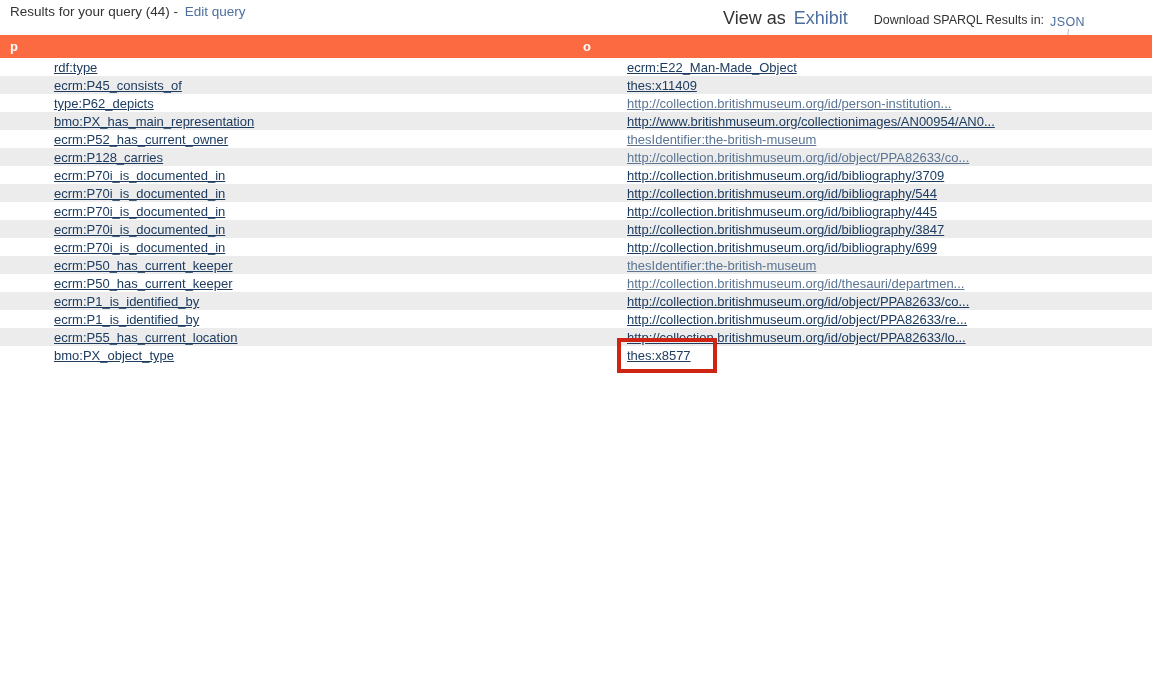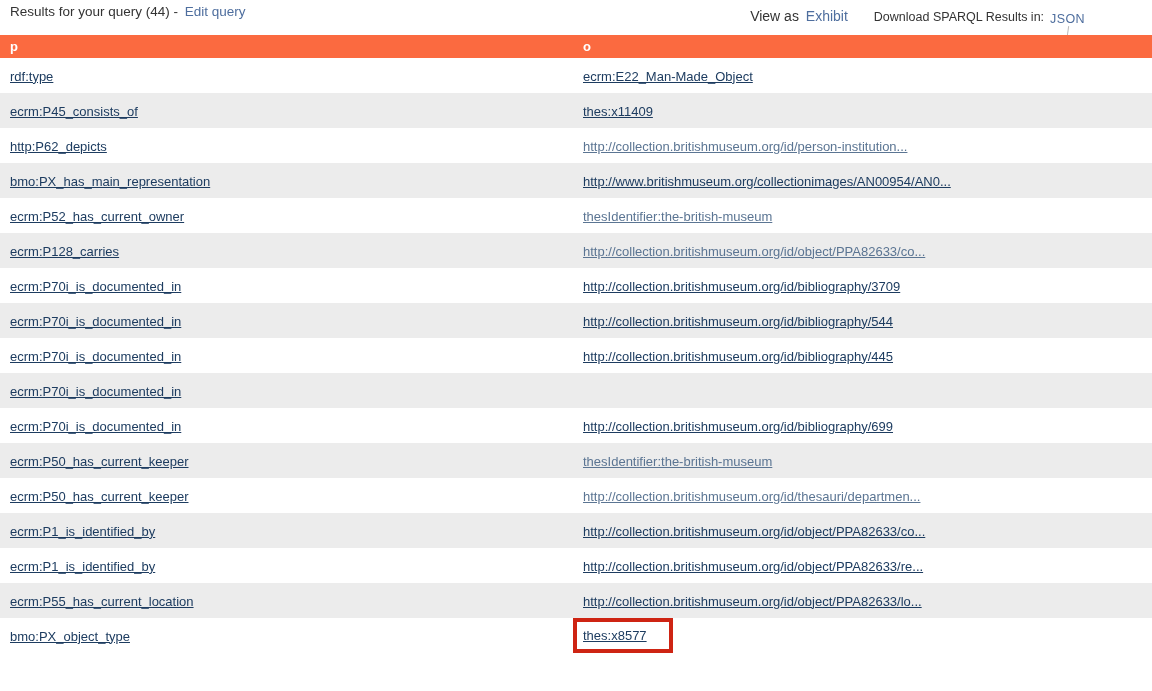--- a/index.html
+++ b/index.html
@@ -24,41 +24,41 @@
   .topbar{position:absolute;top:0;left:0;width:1092px;height:35px;background:#fff;}
   .page-title{
     position:absolute;left:10px;top:4px;
     font-size:13.5px;color:var(--title);white-space:nowrap;
   }
   .page-title a{color:var(--top-link);text-decoration:none;margin-left:3px;}
   .top-right{
     position:absolute;right:7px;top:8px;
     display:flex;align-items:baseline;gap:26px;white-space:nowrap;
   }
-  .view-as{font-size:14px;color:var(--title);}
+  .view-as{font-size:18px;color:var(--title);}
   .view-as a{color:var(--top-link);text-decoration:none;margin-left:3px;}
   .download{font-size:12.5px;color:var(--title);display:flex;align-items:flex-start;}
   .download .dl-links{display:flex;align-items:center;margin-left:6px;position:relative;top:2px;flex-direction:column;}
   .download a{
     color:var(--top-link);text-decoration:none;
     font-size:12.5px;letter-spacing:0.4px;
   }
   .vsep{
     display:inline-block;width:1px;height:17px;background:var(--sep);
     margin:0 9px;transform:rotate(8deg);
   }
   
   .table{position:absolute;top:35px;left:0;width:1152px;}
   .thead{
     display:flex;height:23px;background:var(--accent);
     color:#fff;font-weight:bold;font-size:13px;align-items:center;
   }
   .col-p{width:573px;padding-left:10px;}
   .col-o{flex:1;padding-left:10px;}
-  .row{display:flex;height:35px;align-items:center;background:#fff;}
+  .row{display:flex;height:18px;align-items:center;background:#fff;padding-left:44px;}
   .row:nth-child(even){background:var(--row-alt);}
   .cell{overflow:hidden;white-space:nowrap;}
   .cell.p{width:573px;padding-left:10px;}
   .cell.o{flex:1;padding-left:10px;}
   .cell.o.boxed{padding-left:0;}
   .cell a{font-size:13px;text-decoration:underline;}
   .cell a.dark{color:var(--link-dark);}
   .cell a.light{color:var(--link-light);text-decoration:underline;}
   .highlight-box{
     display:inline-flex;align-items:center;
@@ -98,21 +98,21 @@
   <div>
       <div class="row">
         <div class="cell p"><a href="#" class="dark">rdf:type</a></div>
         <div class="cell o"><a href="#" class="dark">ecrm:E22_Man-Made_Object</a></div>
       </div>
       <div class="row">
         <div class="cell p"><a href="#" class="dark">ecrm:P45_consists_of</a></div>
         <div class="cell o"><a href="#" class="dark">thes:x11409</a></div>
       </div>
       <div class="row">
-        <div class="cell p"><a href="#" class="dark">http:P62_depicts</a></div>
+        <div class="cell p"><a href="#" class="dark">type:P62_depicts</a></div>
         <div class="cell o"><a href="#" class="light">http://collection.britishmuseum.org/id/person-institution...</a></div>
       </div>
       <div class="row">
         <div class="cell p"><a href="#" class="dark">bmo:PX_has_main_representation</a></div>
         <div class="cell o"><a href="#" class="dark">http://www.britishmuseum.org/collectionimages/AN00954/AN0...</a></div>
       </div>
       <div class="row">
         <div class="cell p"><a href="#" class="dark">ecrm:P52_has_current_owner</a></div>
         <div class="cell o"><a href="#" class="light">thesIdentifier:the-british-museum</a></div>
       </div>
@@ -127,20 +127,21 @@
       <div class="row">
         <div class="cell p"><a href="#" class="dark">ecrm:P70i_is_documented_in</a></div>
         <div class="cell o"><a href="#" class="dark">http://collection.britishmuseum.org/id/bibliography/544</a></div>
       </div>
       <div class="row">
         <div class="cell p"><a href="#" class="dark">ecrm:P70i_is_documented_in</a></div>
         <div class="cell o"><a href="#" class="dark">http://collection.britishmuseum.org/id/bibliography/445</a></div>
       </div>
       <div class="row">
         <div class="cell p"><a href="#" class="dark">ecrm:P70i_is_documented_in</a></div>
+        <div class="cell o"><a href="#" class="dark">http://collection.britishmuseum.org/id/bibliography/3847</a></div>
       </div>
       <div class="row">
         <div class="cell p"><a href="#" class="dark">ecrm:P70i_is_documented_in</a></div>
         <div class="cell o"><a href="#" class="dark">http://collection.britishmuseum.org/id/bibliography/699</a></div>
       </div>
       <div class="row">
         <div class="cell p"><a href="#" class="dark">ecrm:P50_has_current_keeper</a></div>
         <div class="cell o"><a href="#" class="light">thesIdentifier:the-british-museum</a></div>
       </div>
       <div class="row">

